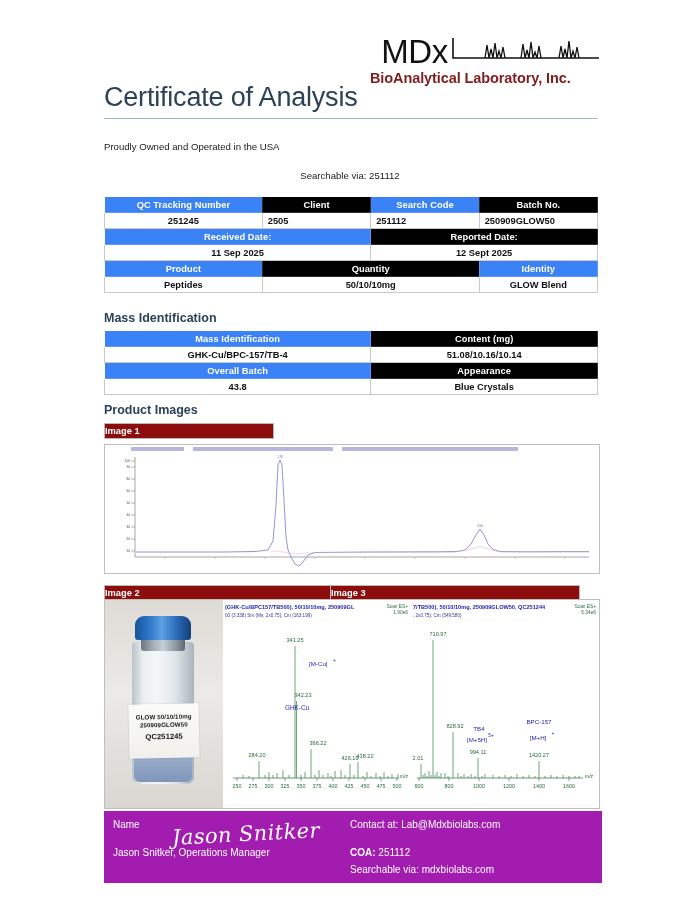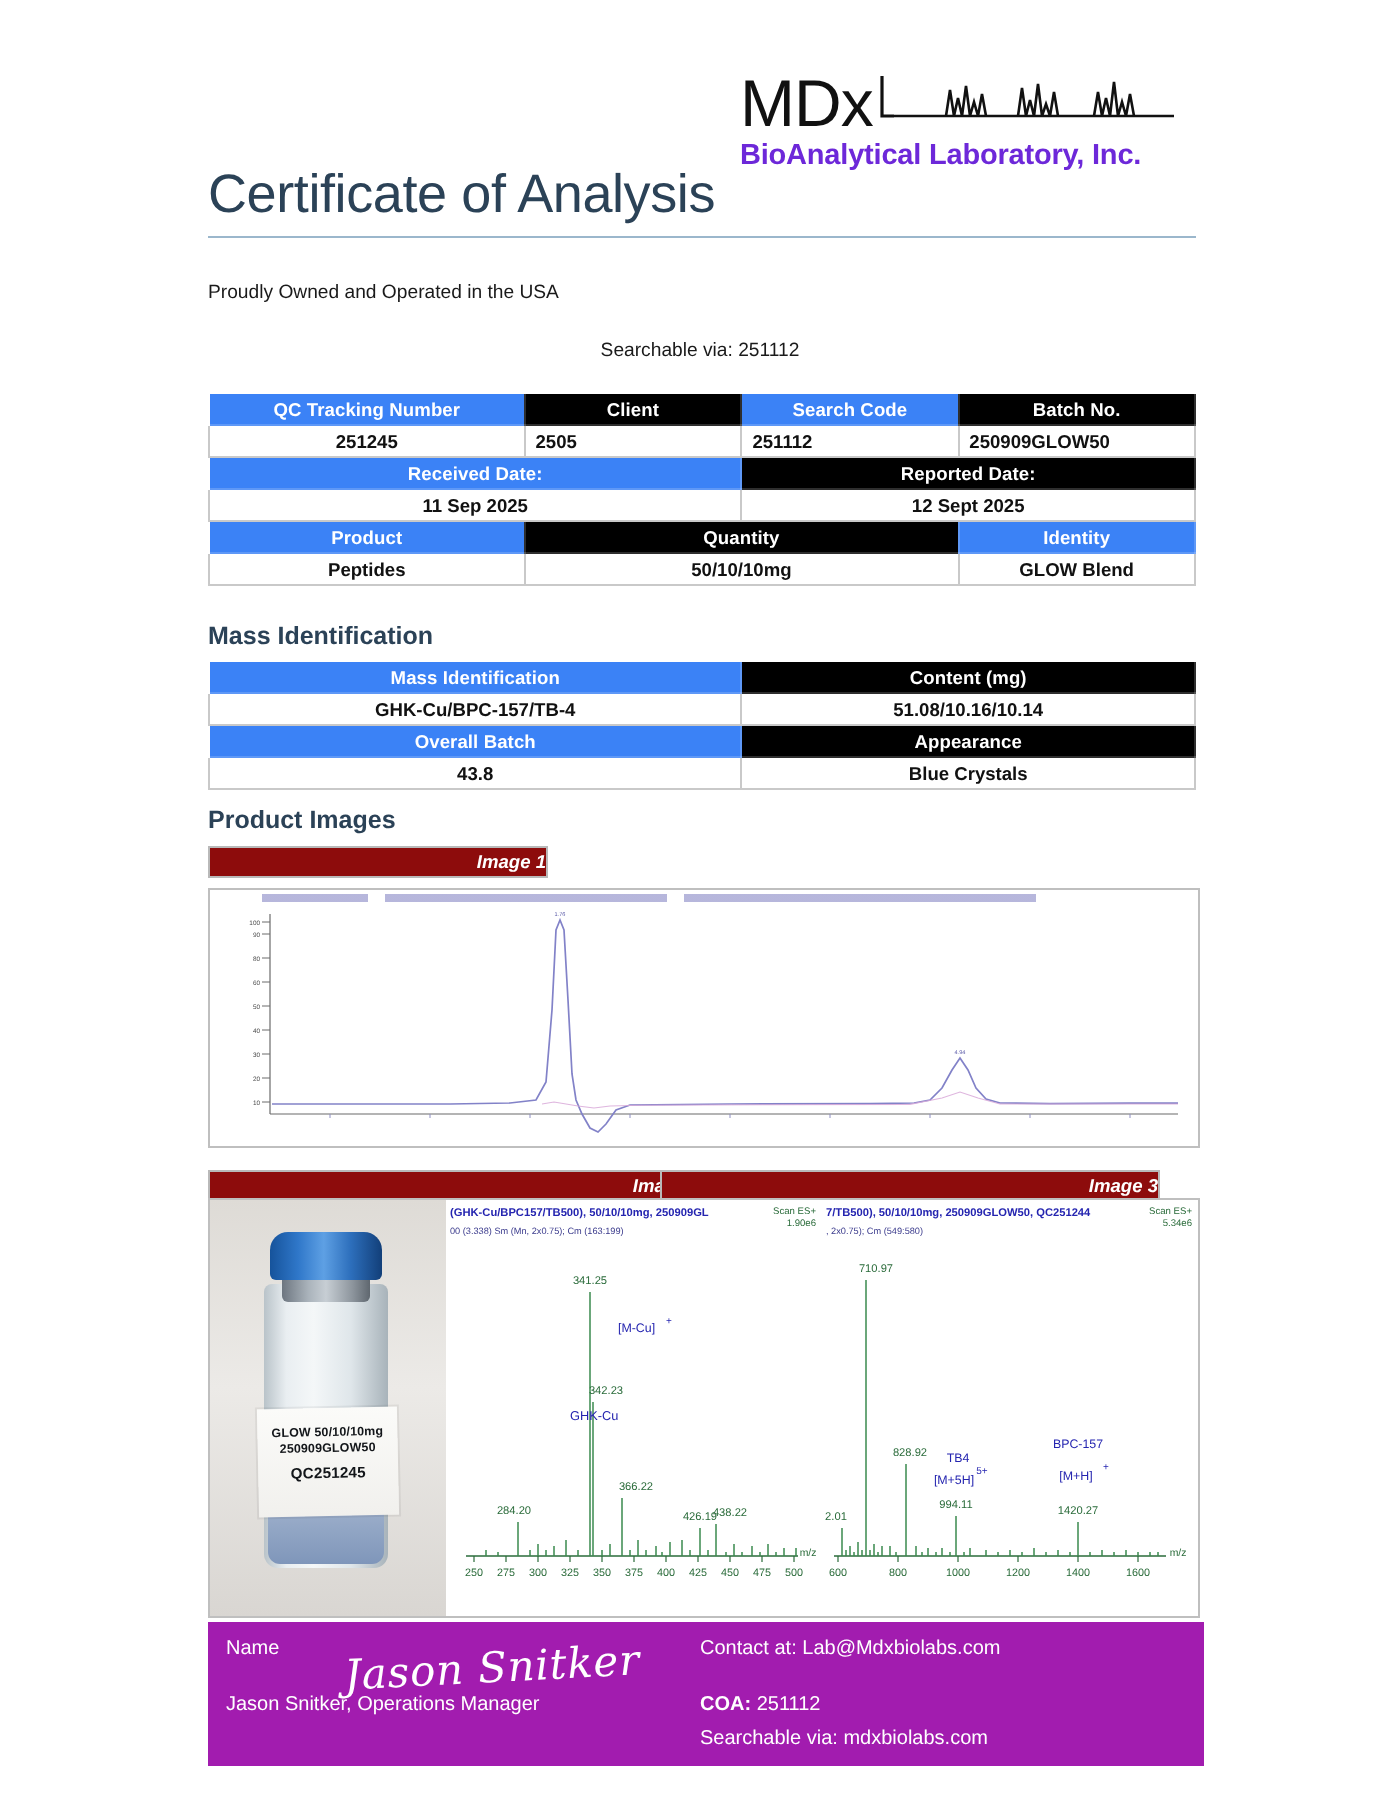--- a/index.html
+++ b/index.html
@@ -9,32 +9,32 @@
     font-family:"Liberation Sans", sans-serif;
     color:#000;
     overflow:hidden;
     position:relative;
   }
   .page { position:relative; width:700px; height:906px; }
 
   
   .header { position:absolute; left:0; top:0; width:700px; height:128px; }
   .logo-block { position:absolute; left:370px; top:34px; width:240px; }
-  .logo-row { display:flex; align-items:flex-end; gap:3px; }
+  .logo-row { display:flex; align-items:flex-end; gap:3px;justify-content:center; }
   .logo-mdx {
     font-family:"Liberation Sans", sans-serif;
     font-size:33px; font-weight:400; letter-spacing:-0.5px;
     color:#111; line-height:1;
   }
   .logo-graph { position:relative; width:148px; height:34px; }
   .logo-graph svg { display:block; }
   .logo-sub {
     margin-top:2px;
     font-size:14.5px; font-weight:700;
-    color:#6d28d9;
+    color:#7f1d1d;
     letter-spacing:-0.1px;
     white-space:nowrap;
   }
   .title {
     position:absolute; left:104px; top:82px;
     font-size:27px; font-weight:400; color:#2b4257;
     letter-spacing:-0.2px; white-space:nowrap;
   }
   .title-rule {
     position:absolute; left:104px; top:118px; width:494px; height:1px;
@@ -70,24 +70,23 @@
   #mass-table { left:104px; top:330px; width:494px; }
 
   .section-title {
     position:absolute; font-size:12.5px; font-weight:700; color:#2b4257;
   }
   #mass-heading { left:104px; top:311px; }
   #img-heading  { left:104px; top:403px; }
 
   .banner {
     position:absolute; background:#8d0c0c; color:#fff;
-    font-size:9.3px; font-weight:700; text-align:right;
+    font-size:9.3px; font-weight:700; text-align:left;
     height:14px; line-height:14px;
     border:1px solid #b9b9b9;
-    font-style:italic;
   }
   #banner-img1 { left:104px; top:423px; width:168px; }
 
   
   #img1-frame {
     position:absolute; left:104px; top:444px; width:494px; height:128px;
     border:1px solid #bfbfbf; background:#fff; overflow:hidden;
   }
   #img1-frame .chrom-hdr {
     position:absolute; left:26px; top:2px; width:440px; height:4px;

